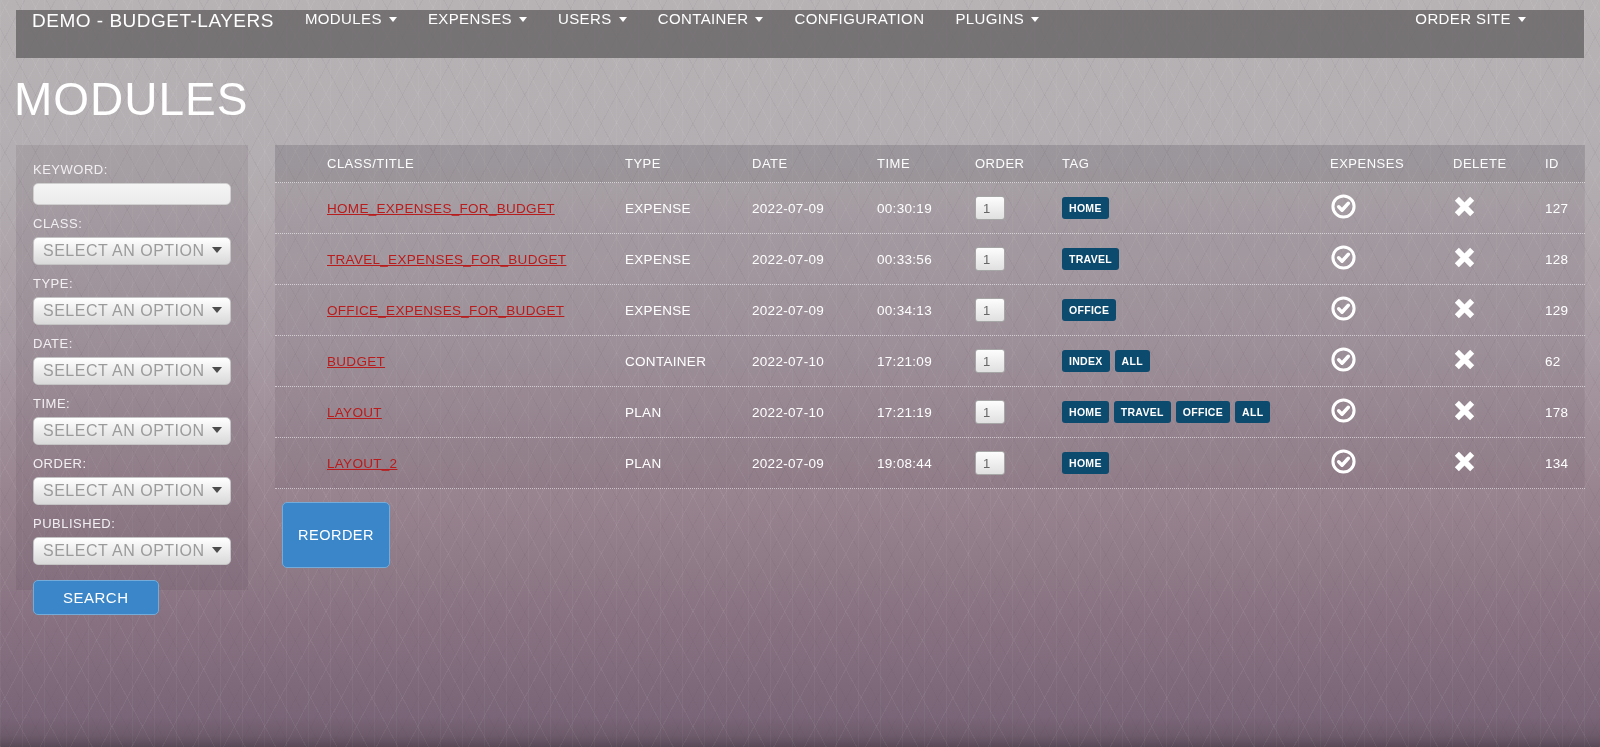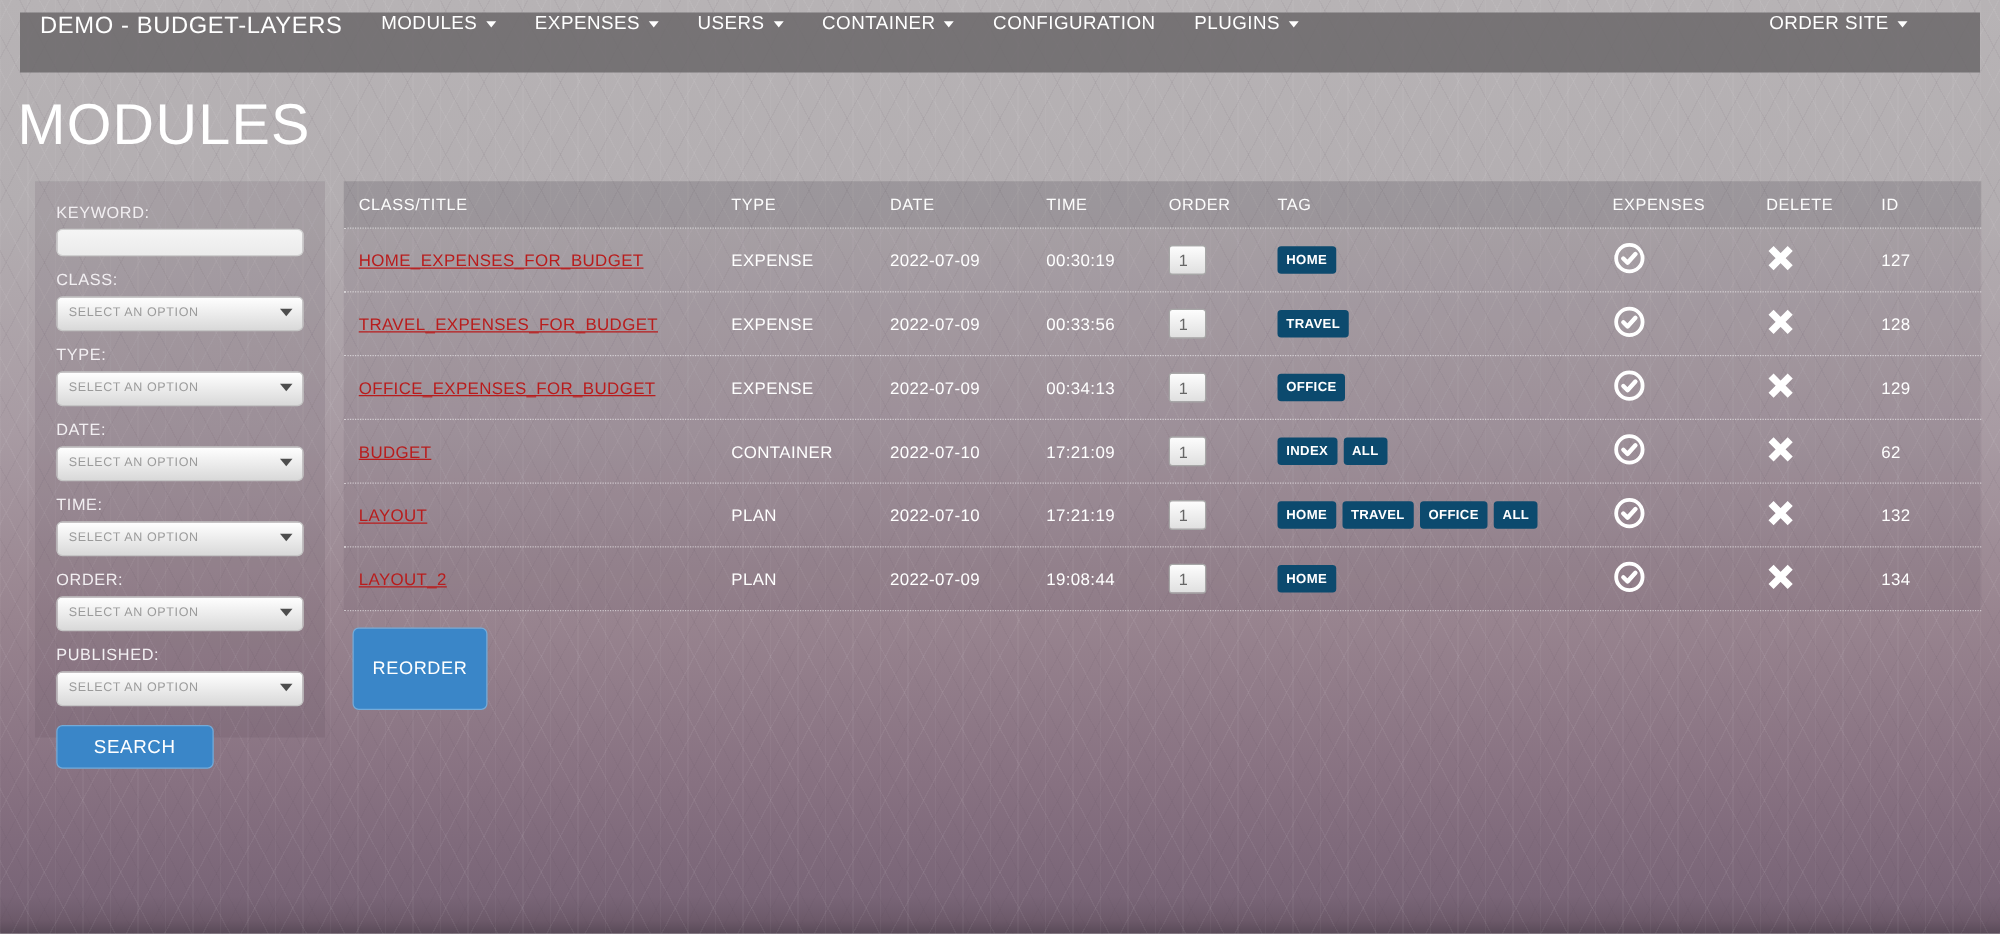--- a/index.html
+++ b/index.html
@@ -29,47 +29,47 @@
   .nav-item{display:inline-flex;align-items:center;color:#fff;font-size:15px;letter-spacing:.4px;text-decoration:none;cursor:pointer;white-space:nowrap;}
   .caret{display:inline-block;width:0;height:0;border-left:4px solid transparent;border-right:4px solid transparent;border-top:5px solid #fff;margin-left:7px;margin-top:2px;}
   .view-site{margin-left:auto;margin-right:42px;}
   
   .page-title{
     position:absolute;top:76px;left:14px;margin:0;
     font-size:46px;font-weight:300;color:#fff;letter-spacing:1px;line-height:1;
   }
   
   .sidebar{
-    position:absolute;top:145px;left:28px;width:232px;height:445px;
+    position:absolute;top:145px;left:16px;width:232px;height:445px;
     background:rgba(70,58,72,.12);
     padding:6px 17px 0;box-sizing:border-box;
   }
   .field{margin-bottom:1px;}
   .field label{display:block;color:#f2eff2;font-size:13px;letter-spacing:.5px;margin:11px 0 6px;}
   .field input[type=text]{
     width:100%;height:22px;box-sizing:border-box;border-radius:5px;
     border:1px solid #cfcfcf;background:linear-gradient(#f5f5f5,#ebebeb);
     outline:none;padding:0 8px;font-size:13px;color:#555;font-family:inherit;
   }
   .selwrap{position:relative;cursor:pointer;}
   .select{
     height:26px;line-height:26px;border-radius:5px;border:1px solid #c4c4c4;
     background:linear-gradient(#ffffff,#d9d9d9);
-    color:#9b9b9b;font-size:10px;letter-spacing:.5px;
+    color:#9b9b9b;font-size:16px;letter-spacing:.5px;
     padding:0 26px 0 9px;white-space:nowrap;overflow:hidden;
   }
   .sel-arrow{position:absolute;right:9px;top:10px;width:0;height:0;border-left:5px solid transparent;border-right:5px solid transparent;border-top:6px solid #4d4d4d;}
   .btn{
     display:inline-block;background:#3a86c8;border:1px solid #74abd9;border-radius:5px;
     color:#fff;font-family:inherit;letter-spacing:.5px;cursor:pointer;
   }
   .search-btn{margin-top:14px;font-size:15px;padding:8px 29px;}
   
   .main{position:absolute;top:145px;left:275px;width:1310px;}
-  .grid-row{display:grid;grid-template-columns:298px 127px 125px 98px 87px 268px 123px 92px 1fr;align-items:center;}
+  .grid-row{display:grid;grid-template-columns:298px 127px 125px 98px 87px 268px 123px 92px 1fr;align-items:center;padding-left:40px;}
   .thead{
     height:37px;background:rgba(52,42,54,.18);
     border-bottom:1px dotted rgba(255,255,255,.6);
     color:#fdfdfd;font-size:13px;letter-spacing:.5px;
   }
   .thead .cell{padding-left:12px;white-space:nowrap;}
   .trow{
     height:50px;background:rgba(70,58,72,.11);
     border-bottom:1px dotted rgba(255,255,255,.55);
     color:#fff;font-size:13.5px;letter-spacing:.3px;
@@ -296,21 +296,21 @@
             <span><svg width="27" height="27" viewBox="0 0 24 24" aria-hidden="true">
                 <circle cx="12" cy="12" r="9.4" fill="none" stroke="#ffffff" stroke-width="2.7"></circle>
                 <path d="M7.7 12.3l3 3 5.6-6.2" fill="none" stroke="#ffffff" stroke-width="3.1" stroke-linecap="round" stroke-linejoin="round"></path>
               </svg></span>
           </a></div>
         <div class="cell"><a class="icon-btn">
             <span><svg width="23" height="23" viewBox="0 0 24 24" aria-hidden="true">
                 <path d="M4 4 L20 20 M20 4 L4 20" stroke="#ffffff" stroke-width="6" stroke-linecap="butt"></path>
               </svg></span>
           </a></div>
-        <div class="cell"><span>132</span></div>
+        <div class="cell"><span>178</span></div>
       </div>
       <div class="grid-row trow">
         <div class="cell"><a class="title-link">LAYOUT_2</a></div>
         <div class="cell"><span>PLAN</span></div>
         <div class="cell"><span>2022-07-09</span></div>
         <div class="cell"><span>19:08:44</span></div>
         <div class="cell"><input class="order-input" type="text" value="1" style=""></div>
         <div class="cell tag-cell">
           <span class="tag">HOME</span>
         </div>

